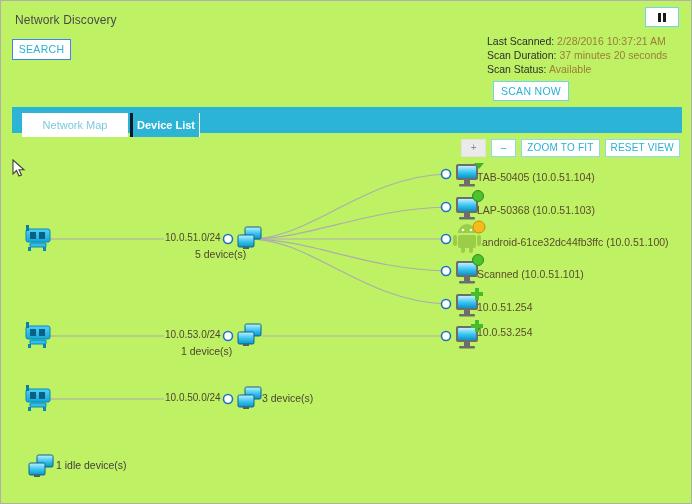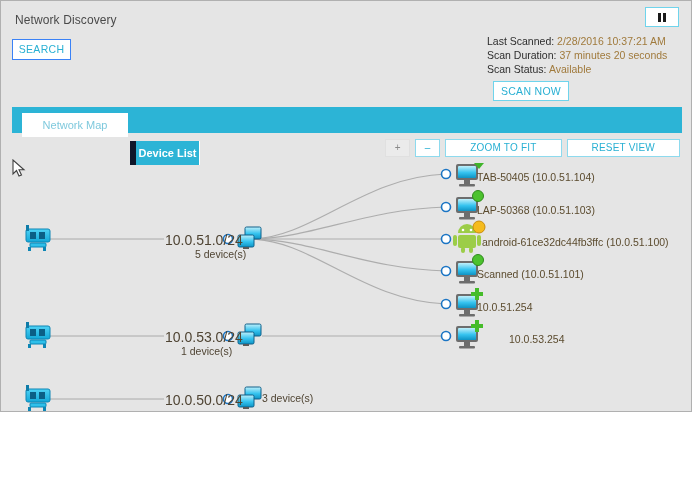--- a/index.html
+++ b/index.html
@@ -4,22 +4,22 @@
 <style>
   * { box-sizing: border-box; }
   html, body {
     margin: 0; padding: 0;
     width: 692px; height: 504px;
     font-family: "Liberation Sans", sans-serif;
     background: #ffffff;
   }
   #app {
     position: relative;
-    width: 692px; height: 412px;
-    background: #e5e5e5;
+    width: 692px; height: 504px;
+    background: #bef264;
     border: 1px solid #b0b0b0;
     overflow: hidden;
   }
 
   
   .page-title {
     position: absolute; left: 14px; top: 12px;
     font-size: 12px; color: #4a4a4a;
     letter-spacing: .1px;
   }
@@ -97,39 +97,38 @@
     background: #ffffff;
     color: #7fc9dd;
     left: 10px; width: 106px;
     border-left: none; border-right: none;
   }
   .tab.inactive {
     background: #2cb4d6;
     color: #ffffff;
     left: 118px; width: 70px;
     font-weight: bold;
-    border-left: 6px solid #0f172a;
+    border-left: 3px solid #0f172a;
     border-right: 1px solid #ffffff;
-    margin-top: 28px;
   }
 
   
   .map-toolbar {
     position: absolute; right: 11px; top: 138px;
     display: flex; gap: 5px; align-items: center;
   }
   .tb-btn {
     height: 18px;
     font-size: 10px;
     font-family: "Liberation Sans", sans-serif;
     background: #ffffff;
     border: 1px solid #8ddaee;
     color: #29b0d3;
     cursor: pointer;
-    padding: 0 24px;
+    padding: 0 5px;
     line-height: 16px;
     letter-spacing: .2px;
   }
   .tb-btn.icon { width: 25px; padding: 0; }
   .tb-btn.plus {
     background: #ebebeb;
     border: 1px solid #e0e0e0;
     color: #8a8a8a;
   }
 
@@ -142,21 +141,21 @@
   .map svg { position: absolute; left: 0; top: 0; }
 
   .node-label {
     position: absolute;
     font-size: 10.5px;
     color: #5b4b2e;
     white-space: nowrap;
   }
   .net-label {
     position: absolute;
-    font-size: 14px;
+    font-size: 10px;
     color: #4f4433;
     white-space: nowrap;
   }
   .count-label {
     position: absolute;
     font-size: 10.5px;
     color: #4f4433;
     white-space: nowrap;
   }
   .idle-label {
@@ -356,21 +355,21 @@
         <rect x="463" y="161" width="4" height="12" fill="#45bc2a"></rect>
         <rect x="459" y="165" width="12" height="4" fill="#45bc2a"></rect>
       </g>
     </svg>
 
     <div class="node-label" style="left:465px; top:12px;">TAB-50405 (10.0.51.104)</div>
     <div class="node-label" style="left:465px; top:45px;">LAP-50368 (10.0.51.103)</div>
     <div class="node-label" style="left:470px; top:77px;">android-61ce32dc44fb3ffc (10.0.51.100)</div>
     <div class="node-label" style="left:465px; top:109px;">Scanned (10.0.51.101)</div>
     <div class="node-label" style="left:465px; top:142px;">10.0.51.254</div>
-    <div class="node-label" style="left:465px; top:174px;margin-left:32px;">10.0.53.254</div>
+    <div class="node-label" style="left:465px; top:167px;">10.0.53.254</div>
 
     <div class="net-label" style="left:153px; top:73px;">10.0.51.0/24</div>
     <div class="count-label" style="left:159px; top:89px;margin-left:24px;">5 device(s)</div>
 
     <div class="net-label" style="left:153px; top:170px;">10.0.53.0/24</div>
     <div class="count-label" style="left:169px; top:186px;">1 device(s)</div>
 
     <div class="net-label" style="left:153px; top:233px;">10.0.50.0/24</div>
     <div class="count-label" style="left:250px; top:233px;">3 device(s)</div>
 

